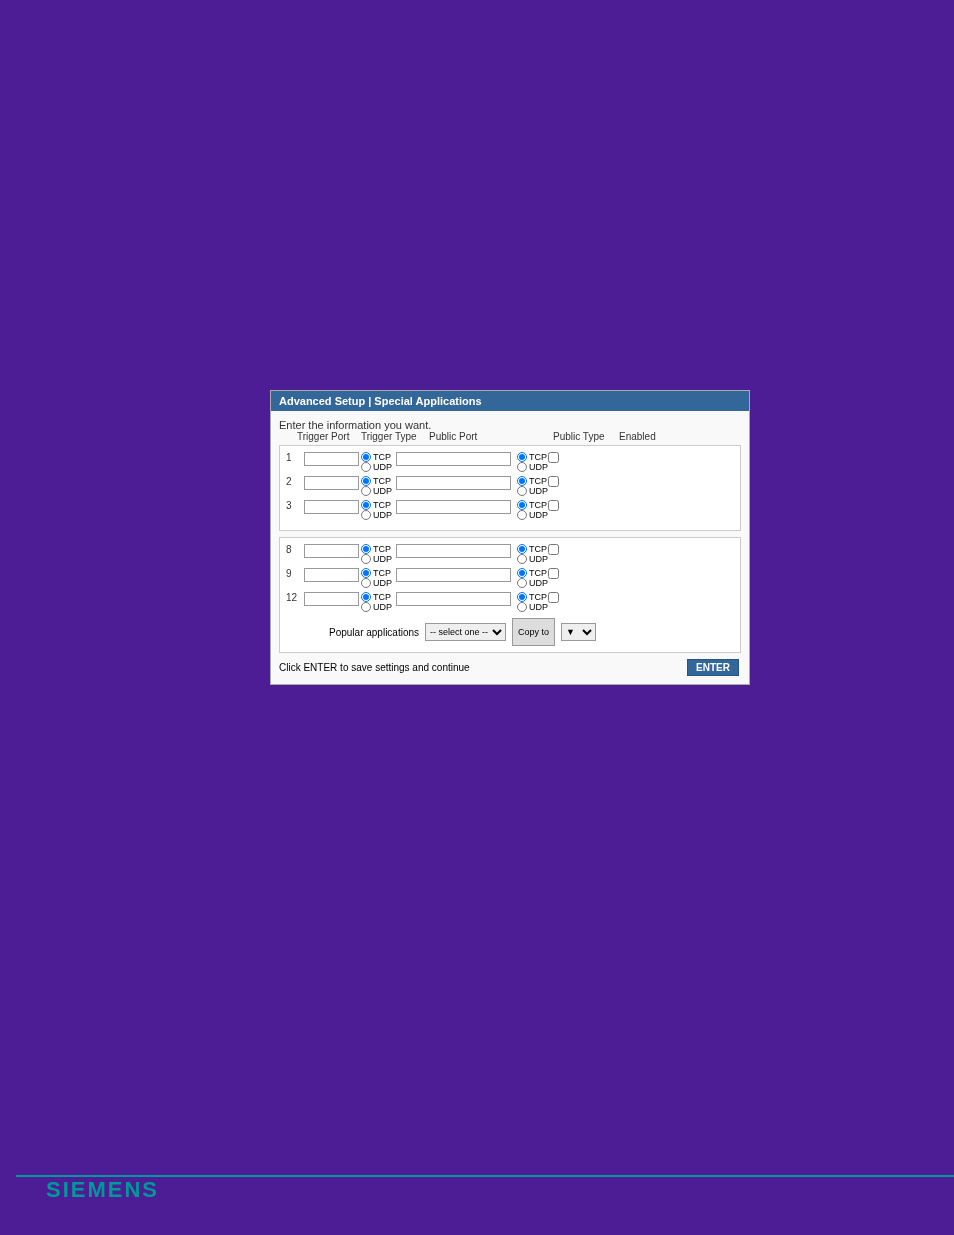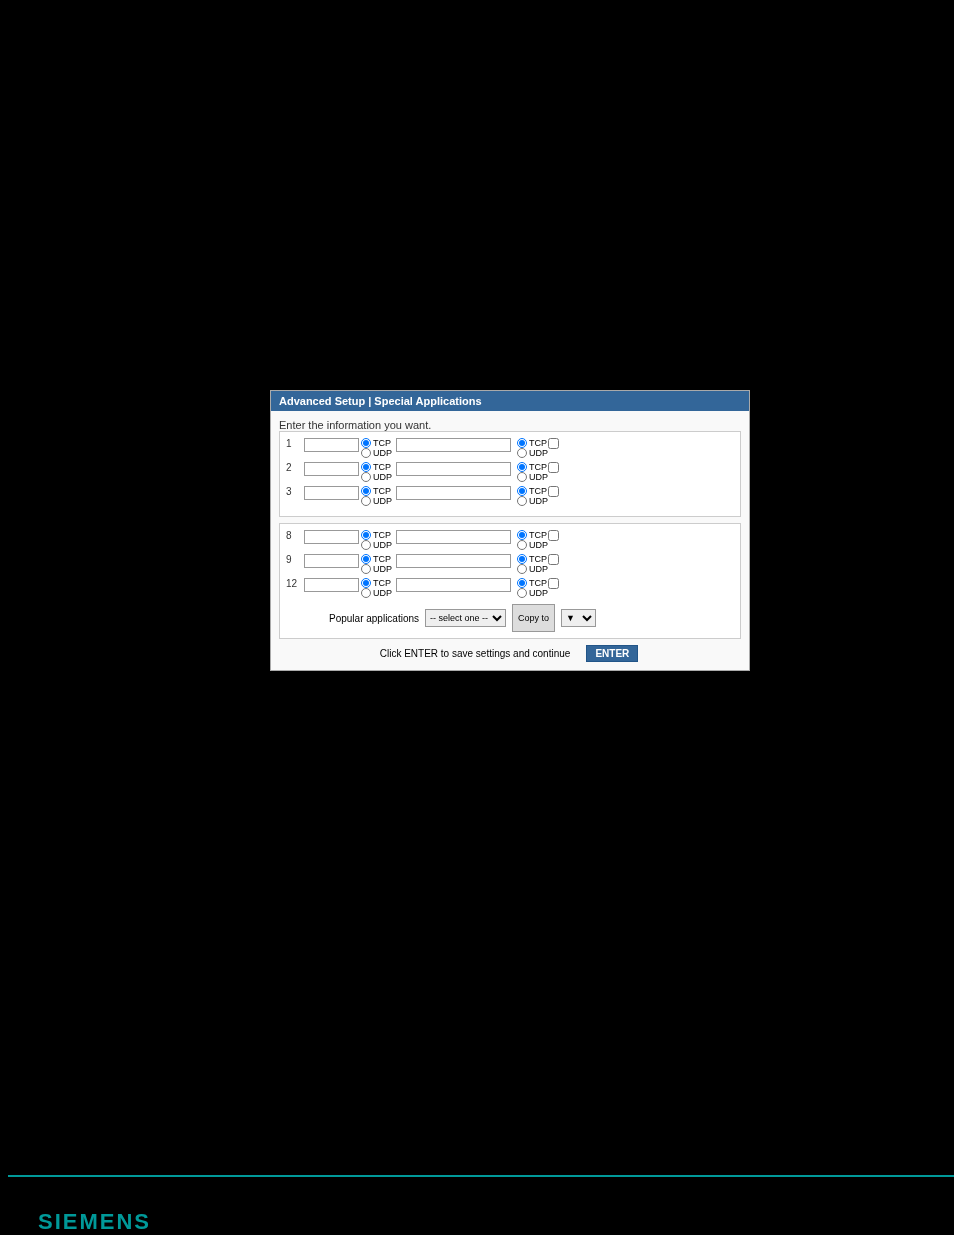--- a/index.html
+++ b/index.html
@@ -9,33 +9,33 @@
       background: #ffffff;
       font-family: Arial, sans-serif;
       font-size: 11px;
       position: relative;
     }
 
     .page-wrapper {
       width: 954px;
       height: 1235px;
       position: relative;
-      background: #000000;
+      background: #4c1d95;
     }
 
     
     .siemens-bar {
       position: absolute;
       bottom: 0;
-      left: 8px;
+      left: 16px;
       right: 0;
       height: 60px;
       border-top: 2px solid #009999;
       display: flex;
-      align-items: flex-end;
+      align-items: flex-start;
       padding-left: 30px;
     }
 
     .siemens-logo {
       font-size: 22px;
       font-weight: bold;
       color: #009999;
       letter-spacing: 2px;
     }
 
@@ -137,21 +137,21 @@
       font-size: 9px;
       height: 18px;
       width: 35px;
       border: 1px solid #999;
     }
 
     
     .enter-row {
       display: flex;
       align-items: center;
-      justify-content: center;
+      justify-content: space-between;
       gap: 16px;
       font-size: 10px;
       margin-top: 4px;
       padding-right: 2px;
     }
 
     .enter-btn {
       background: #336699;
       color: #fff;
       font-size: 10px;
@@ -209,20 +209,28 @@
     <div class="panel">
 
       <div class="panel-header">
         <span>Advanced Setup | Special Applications</span>
       </div>
 
       <div class="panel-body">
 
         <div class="intro-text">Enter the information you want.</div>
 
+        <div class="header-area">
+          <div style="width:18px;"></div>
+          <div style="width:60px;">Trigger Port</div>
+          <div style="width:72px;padding-left:4px;">Trigger Type</div>
+          <div style="width:120px;">Public Port</div>
+          <div style="width:70px;padding-left:4px;">Public Type</div>
+          <div style="width:20px;">Enabled</div>
+        </div>
 
         <div class="inner-panel">
 
           <div class="row-content">
             <div class="row-num">1</div>
             <input type="text" class="trigger-port-input" style="">
             <div class="type-radio-group">
               <label>
                 <input type="radio" name="ttype1" value="TCP" checked="" style=""> TCP
               </label>

